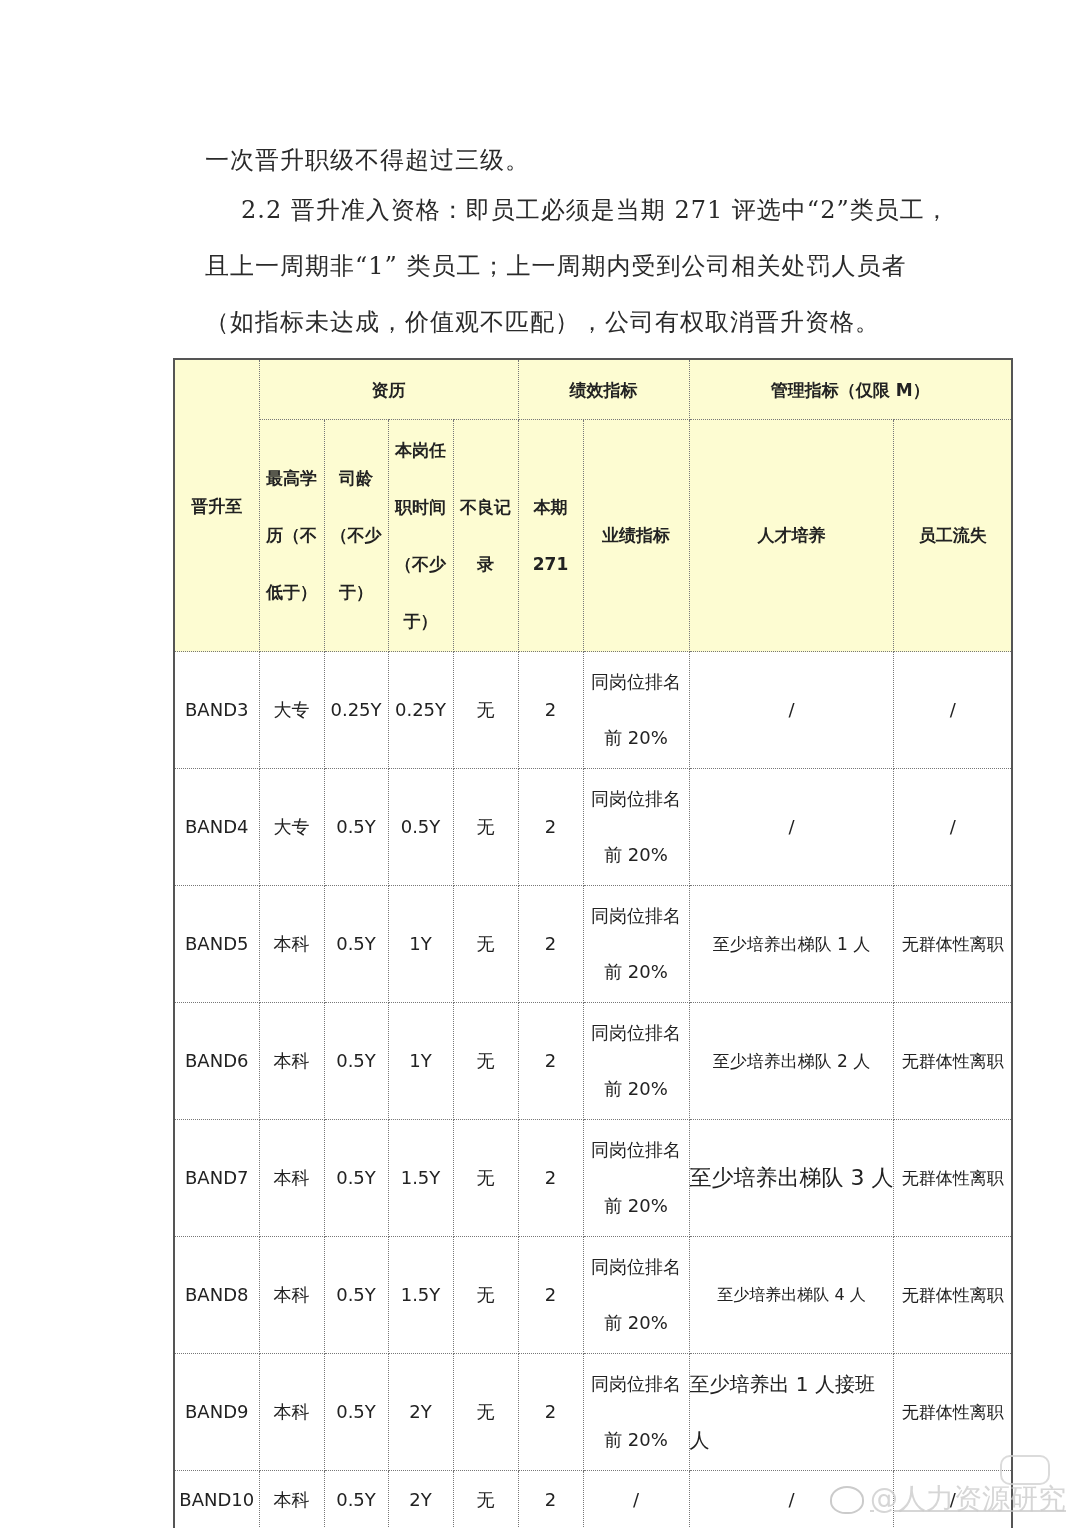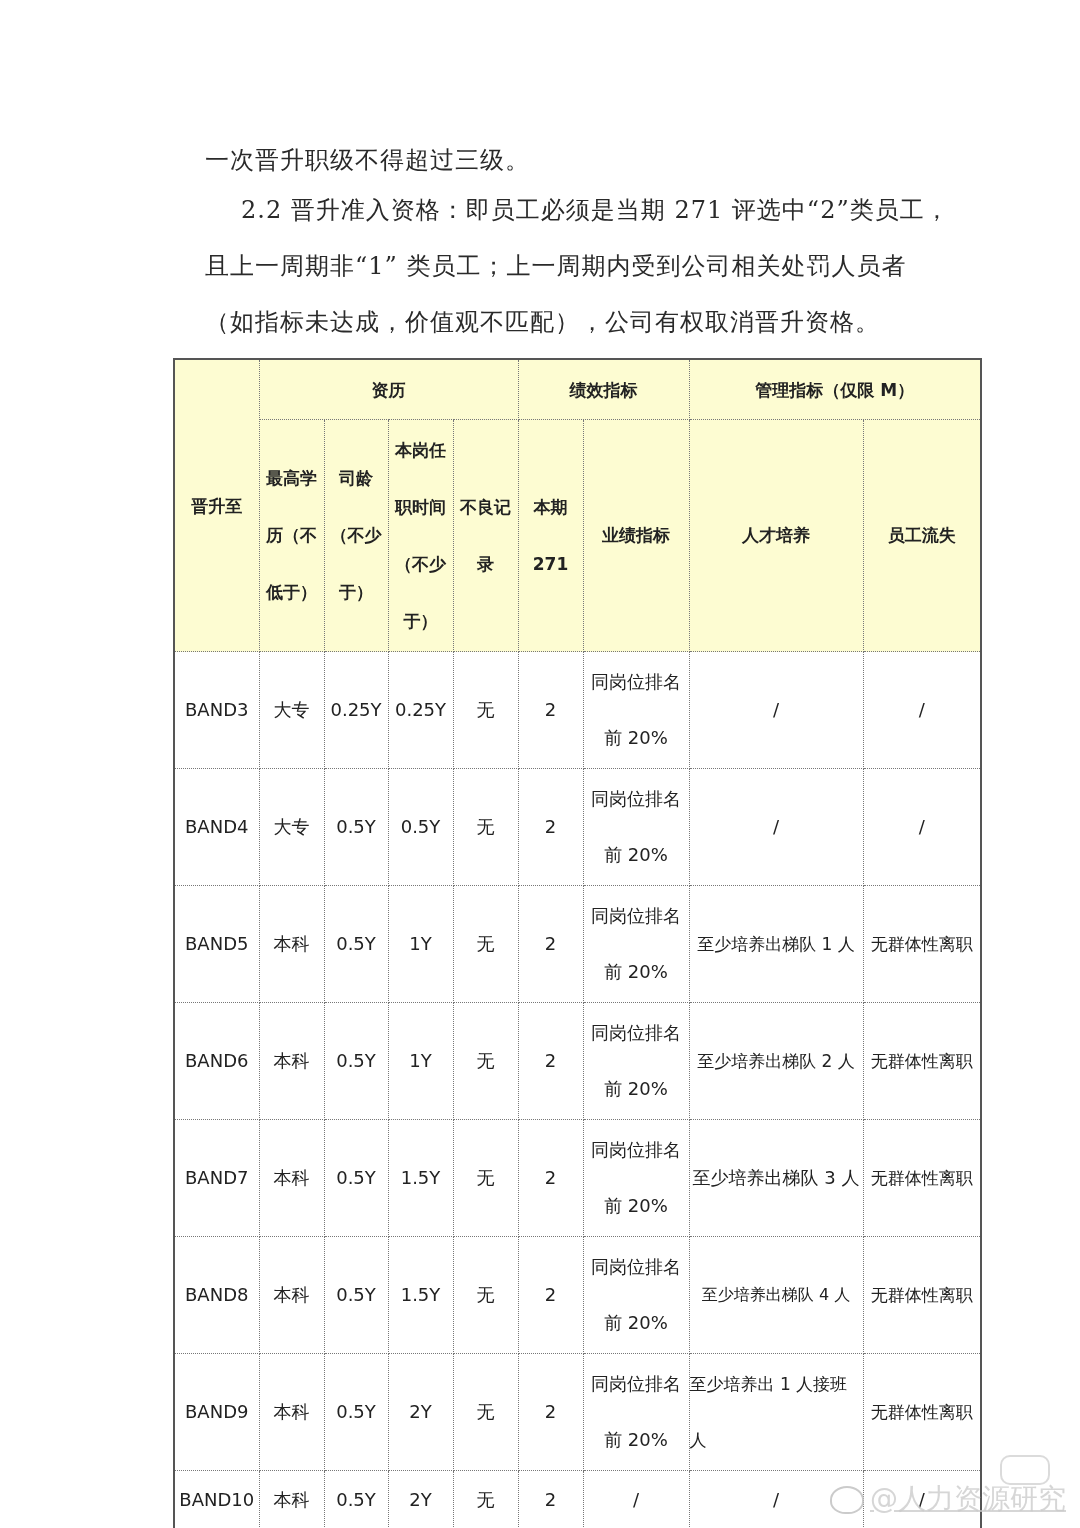--- a/index.html
+++ b/index.html
@@ -144,21 +144,21 @@
     <td>BAND7</td>
     <td>本科</td>
     <td>0.5Y</td>
     <td>1.5Y</td>
     <td>无</td>
     <td>2</td>
     <td>
           <span class="perf">同岗位排名</span>
           <span class="perf">前 20%</span>
         </td>
-    <td style="font-size:18px;white-space:nowrap">至少培养出梯队 3 人</td>
+    <td style="font-size:22px;white-space:nowrap">至少培养出梯队 3 人</td>
     <td style="font-size:17px;white-space:nowrap">无群体性离职</td>
   </tr>
   <tr class="d">
     <td>BAND8</td>
     <td>本科</td>
     <td>0.5Y</td>
     <td>1.5Y</td>
     <td>无</td>
     <td>2</td>
     <td>
@@ -172,21 +172,21 @@
     <td>BAND9</td>
     <td>本科</td>
     <td>0.5Y</td>
     <td>2Y</td>
     <td>无</td>
     <td>2</td>
     <td>
           <span class="perf">同岗位排名</span>
           <span class="perf">前 20%</span>
         </td>
-    <td class="left" style="font-size:17px;white-space:nowrap">
+    <td class="left" style="font-size:20px;white-space:nowrap">
           <span class="perf">至少培养出 1 人接班</span>
           <span class="perf">人</span>
         </td>
     <td style="font-size:17px;white-space:nowrap">无群体性离职</td>
   </tr>
   <tr class="d last">
     <td>BAND10</td>
     <td>本科</td>
     <td>0.5Y</td>
     <td>2Y</td>

